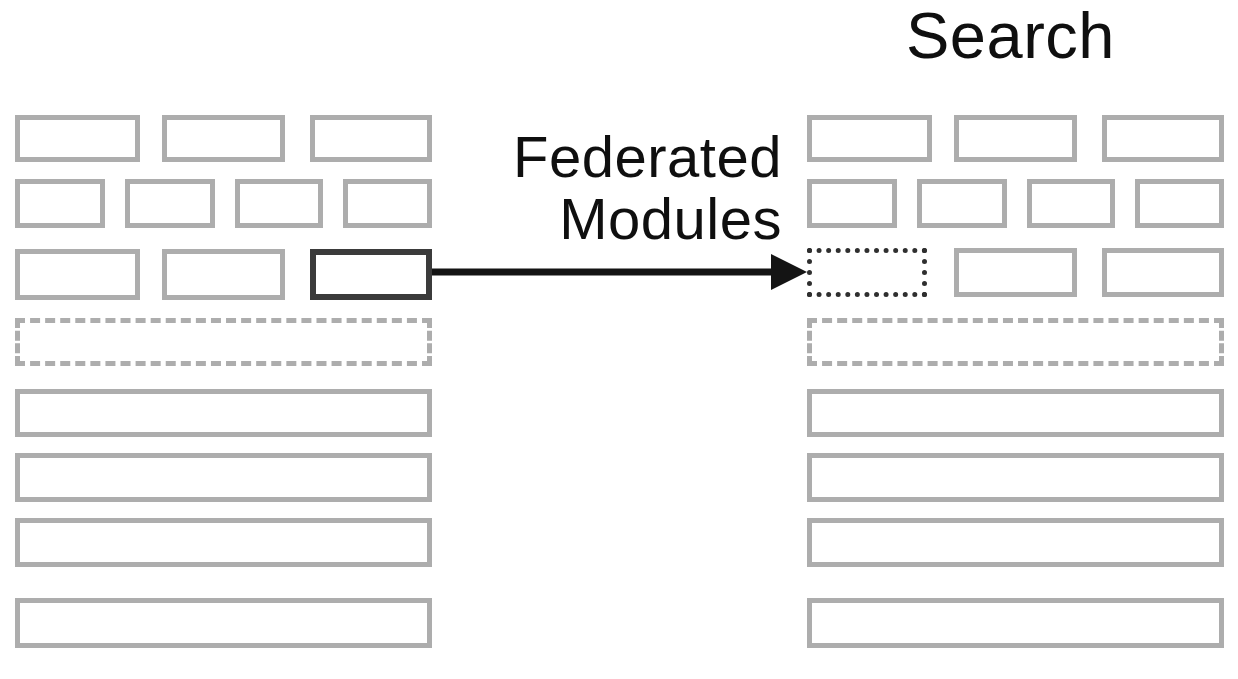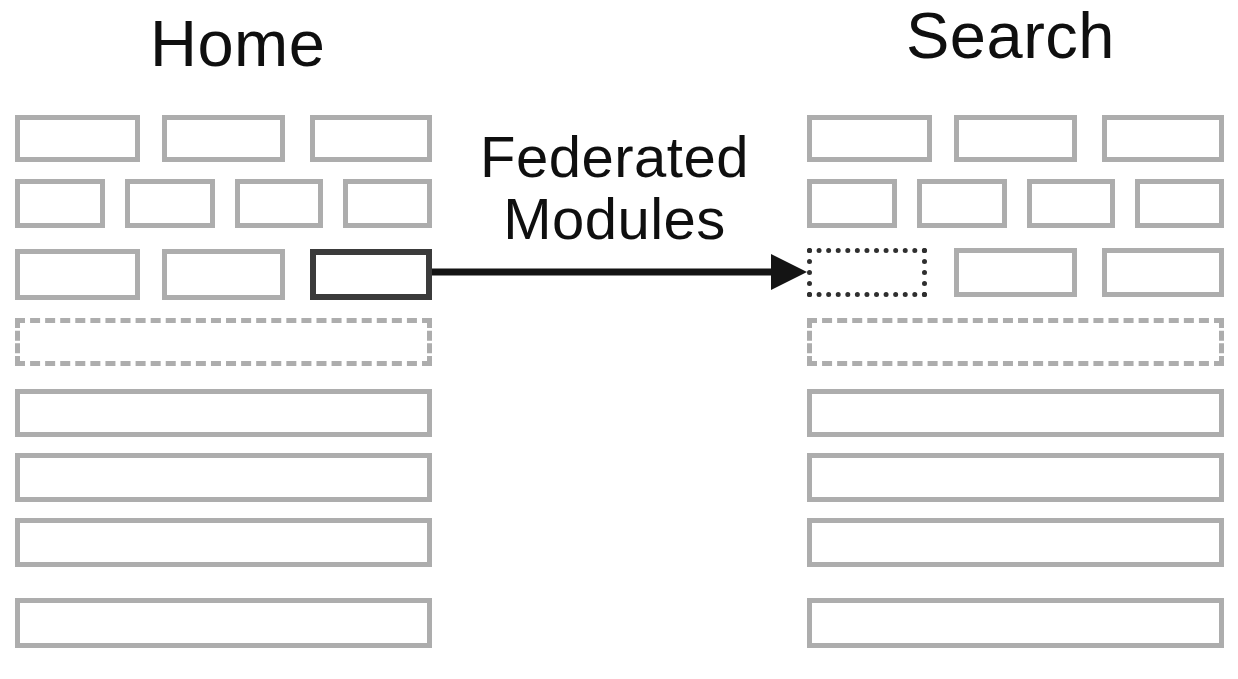--- a/index.html
+++ b/index.html
@@ -47,21 +47,21 @@
     border:5px dashed var(--box-border);
   }
   .box.dotted{
     border:5px dotted var(--dotted-border);
   }
   .arrow-label{
     position:absolute;
     left:447px;
     top:126px;
     width:335px;
-    text-align:center;
+    text-align:right;
     font-size:58px;
     font-weight:400;
     line-height:62px;
     letter-spacing:0.5px;
     color:var(--text);
     white-space:pre-line;
   }
   .arrow-svg{
     position:absolute;
     left:0;top:0;
@@ -70,21 +70,20 @@
     pointer-events:none;
   }
   .arrow-svg line{stroke:var(--arrow);stroke-width:7;}
   .arrow-svg polygon{fill:var(--arrow);}
 </style>
 </head>
 <body>
 
 <div class="canvas">
 
-  <h2 id="title-home" class="panel-title">Home</h2>
 
   <h2 id="title-search" class="panel-title">Search</h2>
 
   <div id="boxes-layer">
       <div class="box" style="left: 15px; top: 115px; width: 125px; height: 47px;"></div>
       <div class="box" style="left: 162px; top: 115px; width: 123px; height: 47px;"></div>
       <div class="box" style="left: 310px; top: 115px; width: 122px; height: 47px;"></div>
       <div class="box" style="left: 15px; top: 179px; width: 90px; height: 49px;"></div>
       <div class="box" style="left: 125px; top: 179px; width: 90px; height: 49px;"></div>
       <div class="box" style="left: 235px; top: 179px; width: 88px; height: 49px;"></div>

